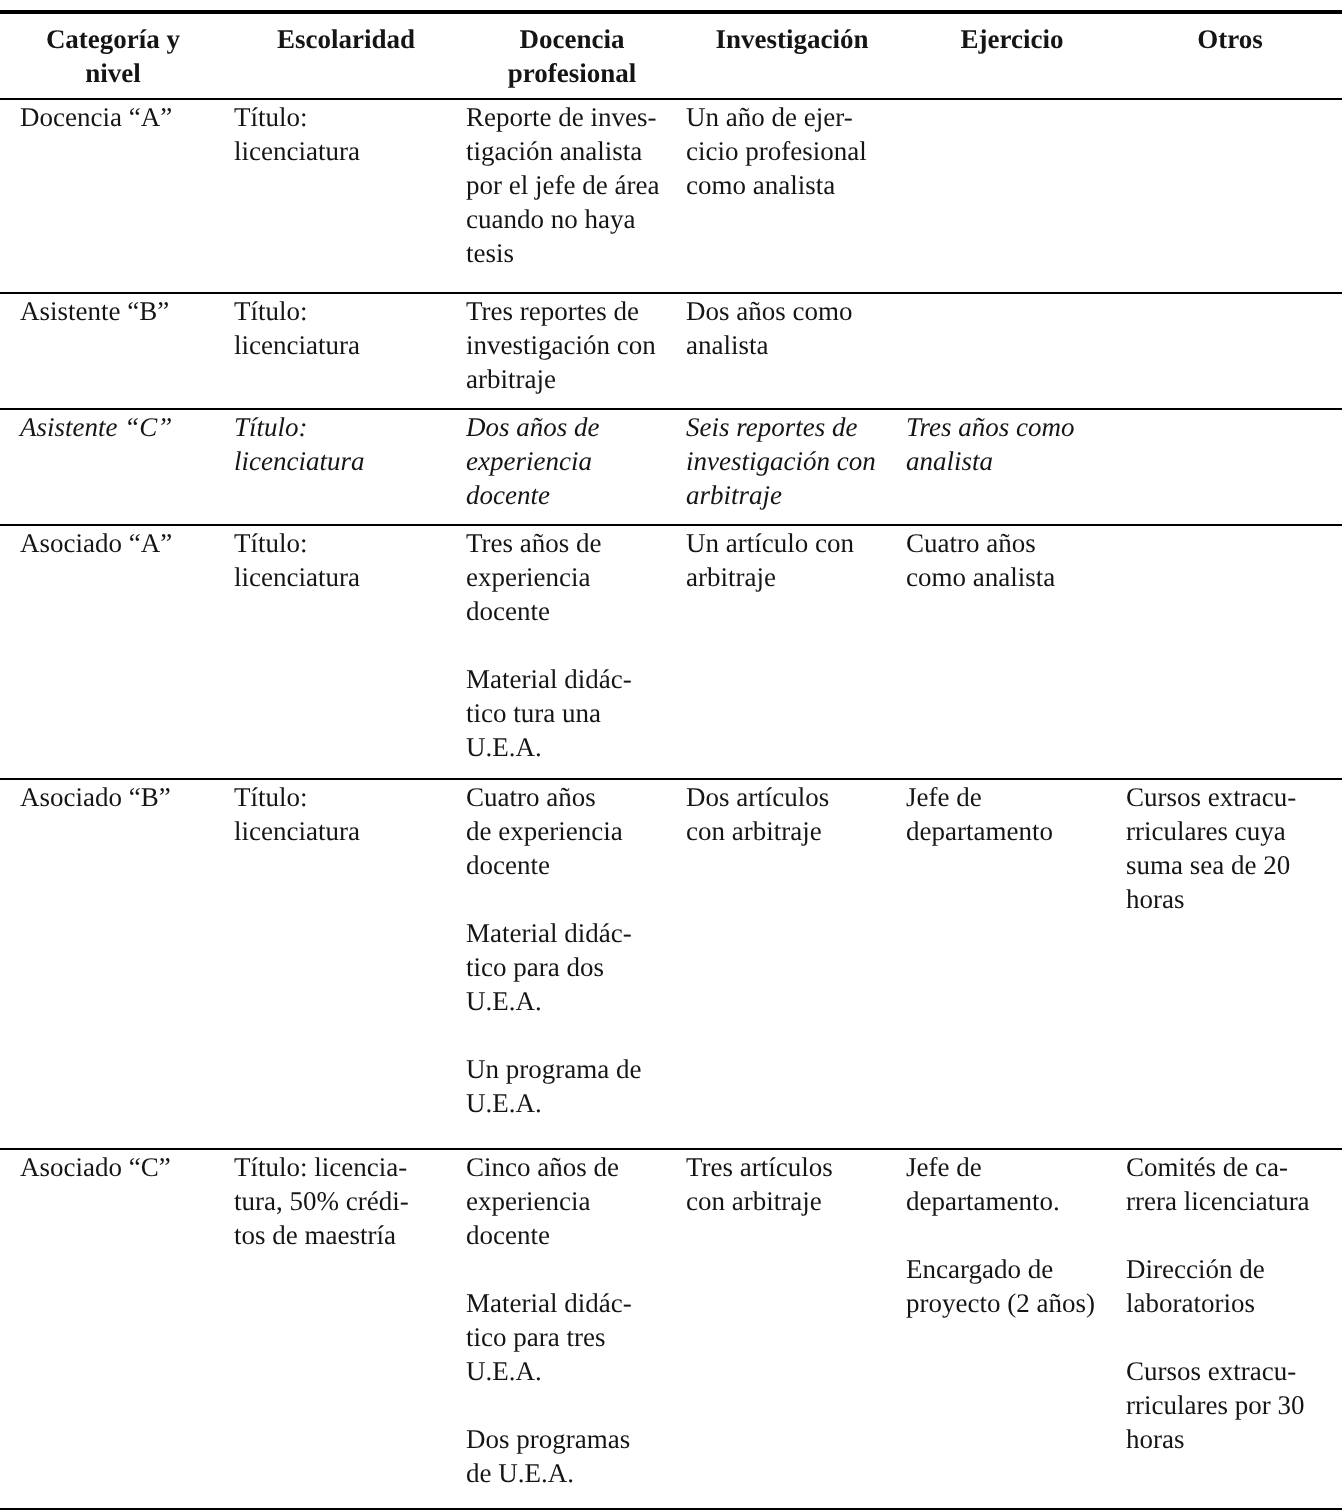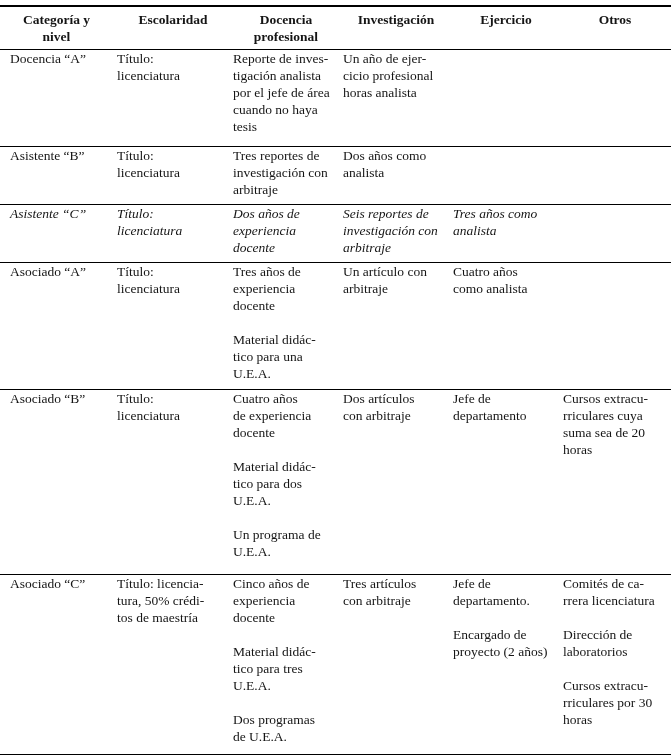--- a/index.html
+++ b/index.html
@@ -77,21 +77,21 @@
         <div class="cell">Docencia “A”</div>
         <div class="cell">Título:
 licenciatura</div>
         <div class="cell">Reporte de inves-
 tigación analista
 por el jefe de área
 cuando no haya
 tesis</div>
         <div class="cell">Un año de ejer-
 cicio profesional
-horas analista</div>
+como analista</div>
         <div class="cell"></div>
       </div>
       <div class="row">
         <div class="cell">Asistente “B”</div>
         <div class="cell">Título:
 licenciatura</div>
         <div class="cell">Tres reportes de
 investigación con
 arbitraje</div>
         <div class="cell">Dos años como
@@ -114,21 +114,21 @@
       </div>
       <div class="row">
         <div class="cell">Asociado “A”</div>
         <div class="cell">Título:
 licenciatura</div>
         <div class="cell">Tres años de
 experiencia
 docente
 
 Material didác-
-tico para una
+tico tura una
 U.E.A.</div>
         <div class="cell">Un artículo con
 arbitraje</div>
         <div class="cell">Cuatro años
 como analista</div>
         <div class="cell"></div>
       </div>
       <div class="row">
         <div class="cell">Asociado “B”</div>
         <div class="cell">Título:

